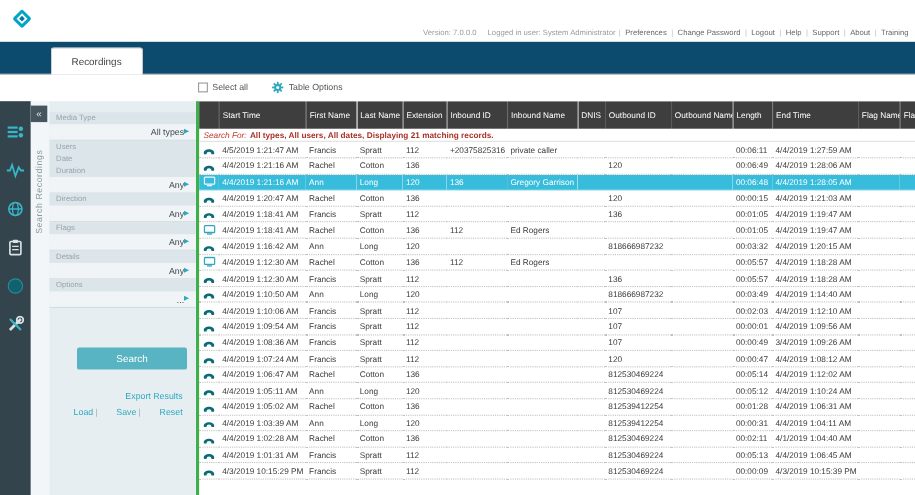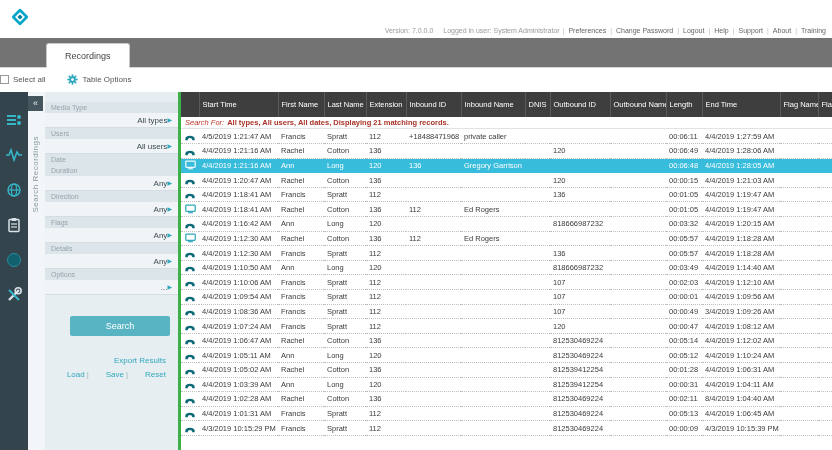--- a/index.html
+++ b/index.html
@@ -10,26 +10,26 @@
   
   .top-header { height:38px; position:relative; background:#fff; }
   .logo { position:absolute; left:9px; top:6px; width:22px; height:22px; }
   .app-title { position:absolute; left:37px; top:11px; font-size:11px; font-weight:bold; color:#00a5c8; }
   .header-right { position:absolute; right:3px; top:27px; font-size:7px; color:#9a9a9a; white-space:nowrap; }
   .header-right .logged { margin-left:8px; }
   .hlink { color:#666; margin:0 3px; cursor:pointer; }
   .sep { color:#c2c2c2; margin:0 1px; }
 
   
-  .tab-row { height:30px; border-bottom:1px solid #d5d5d5; position:relative; background:#737373;padding-left:42px; }
+  .tab-row { height:30px; border-bottom:1px solid #d5d5d5; position:relative; background:#0c4a6e;padding-left:42px; }
   .tab { position:absolute; left:46px; bottom:-1px; background:#fff; border:1px solid #c8c8c8; border-bottom:1px solid #fff;
          border-radius:3px 3px 0 0; padding:7px 18px 6px; font-size:9px; color:#444; cursor:pointer; }
 
   
-  .toolbar { height:23px; display:flex; align-items:center; font-size:8px; color:#555; background:#fff; }
+  .toolbar { height:23px; display:flex; align-items:center; padding-left:180px; font-size:8px; color:#555; background:#fff; }
   .checkbox { width:9px; height:9px; border:1px solid #999; background:#fff; margin-right:4px; cursor:pointer; }
   .tool-gap { width:22px; }
   .gear-wrap { display:inline-flex; align-items:center; margin-right:4px; cursor:pointer; }
 
   
   .main { position:absolute; top:92px; left:0; right:0; bottom:0; display:flex; }
 
   
   .rail { width:28px; background:#34444d; display:flex; flex-direction:column; align-items:center; padding-top:20px; gap:19px; flex-shrink:0; }
   .rail .ric { width:16px; height:16px; cursor:pointer; }
@@ -150,24 +150,20 @@
     <div class="collapse-btn">«</div>
     <div class="sidebar-title">Search Recordings</div>
     <div class="filter-panel">
       <div>
           <div class="f-label">Media Type</div>
           <div class="f-value">
             <span>All types</span>
             <span class="f-arrow">▶</span>
           </div>
           <div class="f-label">Users</div>
-          <div class="f-value">
-            <span>All users</span>
-            <span class="f-arrow">▶</span>
-          </div>
           <div class="f-label">Date</div>
           <div class="f-label">Duration</div>
           <div class="f-value">
             <span>Any</span>
             <span class="f-arrow">▶</span>
           </div>
           <div class="f-label">Direction</div>
           <div class="f-value">
             <span>Any</span>
             <span class="f-arrow">▶</span>
@@ -253,21 +249,21 @@
       </colgroup>
       <tbody>
           <tr>
             <td class="icon-cell phone"><svg width="12" height="9" viewBox="0 0 16 12">
                 <path fill="currentColor" d="M2 11 C-1 3 17 3 14 11 L11 11 C11 7 5 7 5 11 Z"></path>
               </svg></td>
             <td>4/5/2019 1:21:47 AM</td>
             <td>Francis</td>
             <td>Spratt</td>
             <td>112</td>
-            <td>+18488471968</td>
+            <td>+20375825316</td>
             <td>private caller</td>
             <td></td>
             <td></td>
             <td></td>
             <td>00:06:11</td>
             <td>4/4/2019 1:27:59 AM</td>
             <td></td>
             <td></td>
           </tr>
           <tr>
@@ -586,21 +582,21 @@
             <td>4/4/2019 1:02:28 AM</td>
             <td>Rachel</td>
             <td>Cotton</td>
             <td>136</td>
             <td></td>
             <td></td>
             <td></td>
             <td>812530469224</td>
             <td></td>
             <td>00:02:11</td>
-            <td>8/4/2019 1:04:40 AM</td>
+            <td>4/1/2019 1:04:40 AM</td>
             <td></td>
             <td></td>
           </tr>
           <tr>
             <td class="icon-cell phone"><svg width="12" height="9" viewBox="0 0 16 12">
                 <path fill="currentColor" d="M2 11 C-1 3 17 3 14 11 L11 11 C11 7 5 7 5 11 Z"></path>
               </svg></td>
             <td>4/4/2019 1:01:31 AM</td>
             <td>Francis</td>
             <td>Spratt</td>

